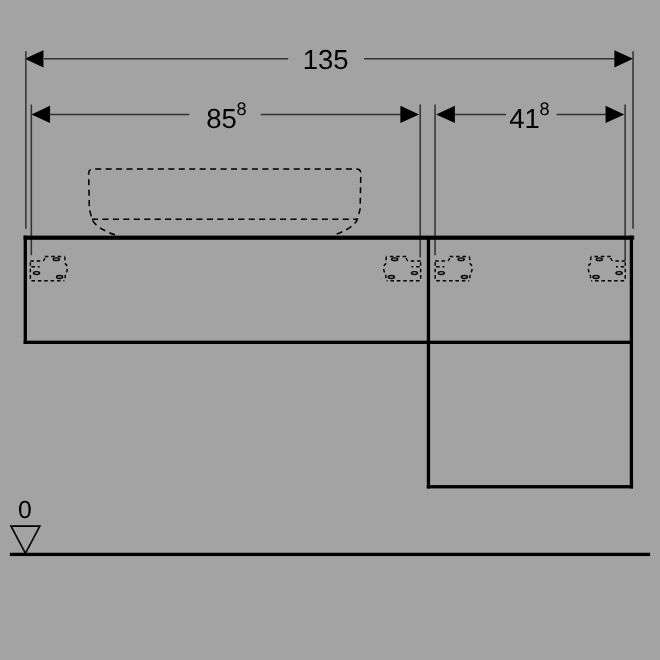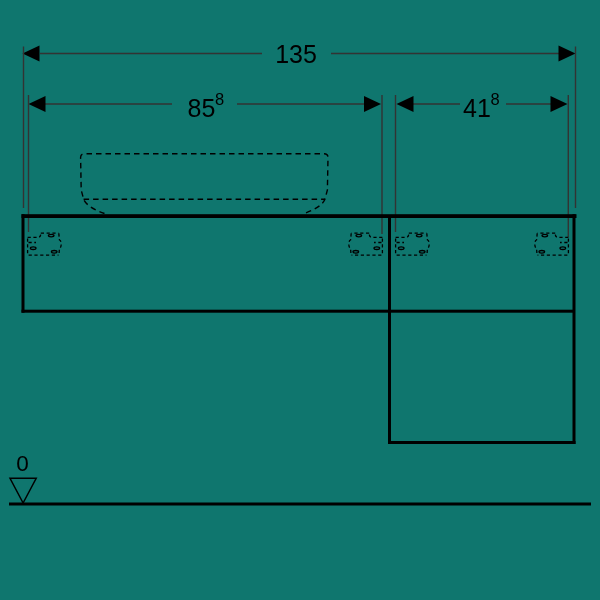--- a/index.html
+++ b/index.html
@@ -1,16 +1,16 @@
 <!DOCTYPE html>
 <html><head>
 <meta charset="utf-8">
 <style>
   html,body{margin:0;padding:0;background:#ffffff;}
-  .canvas{position:relative;width:600px;height:600px;background:#0f766e;font-family:"Liberation Sans",sans-serif;}
+  .canvas{position:relative;width:600px;height:600px;background:#a3a3a3;font-family:"Liberation Sans",sans-serif;}
   svg{display:block;}
   text{font-family:"Liberation Sans",sans-serif;fill:#000;}
 </style>
 </head>
 <body>
 <div class="canvas">
 <svg width="600" height="600" viewBox="0 0 600 600">
 
 <g>
   <line x1="40" y1="53.5" x2="262" y2="53.5" stroke="#333333" stroke-width="1.4"></line>

